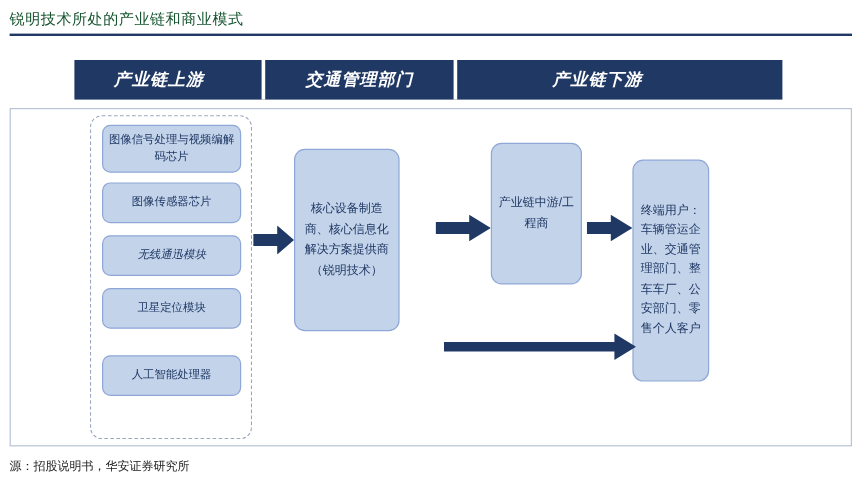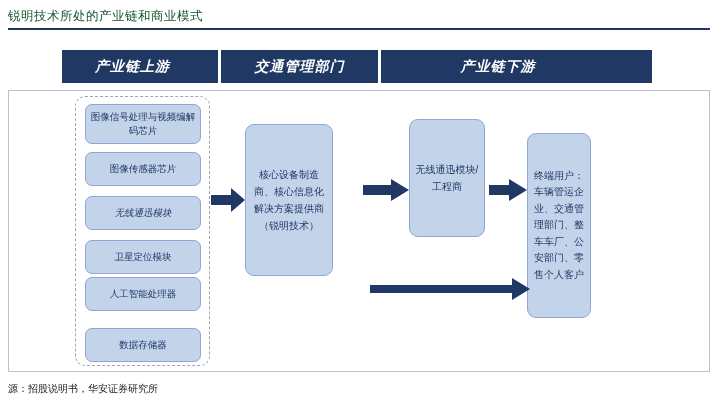--- a/index.html
+++ b/index.html
@@ -116,21 +116,21 @@
   .up-box {
     left: 85px;
     width: 116px;
     height: 34px;
     font-size: 9.5px;
   }
   .up-box.b0 { top: 104px; height: 40px; }
   .up-box.b1 { top: 152px; }
   .up-box.b2 { top: 196px; font-style: italic; }
   .up-box.b3 { top: 240px; }
-  .up-box.b4 { top: 277px; }
+  .up-box.b4 { top: 296px; }
   .up-box.b5 { top: 328px; }
 
   .mid-box {
     left: 245px;
     top: 124px;
     width: 88px;
     height: 152px;
     border-radius: 9px;
     font-size: 10px;
     line-height: 1.7;
@@ -189,24 +189,23 @@
 
   <div class="frame"></div>
 
   <div class="dashed-group"></div>
 
   <div class="box up-box b0">图像信号处理与视频编解码芯片</div>
   <div class="box up-box b1">图像传感器芯片</div>
   <div class="box up-box b2">无线通迅模块</div>
   <div class="box up-box b3">卫星定位模块</div>
   <div class="box up-box b4">人工智能处理器</div>
-  <div class="box up-box b5">数据存储器</div>
 
   <div class="box mid-box">核心设备制造商、核心信息化解决方案提供商（锐明技术）</div>
-  <div class="box integrator-box">无线通迅模块/工程商</div>
+  <div class="box integrator-box">产业链中游/工程商</div>
   <div class="box down-box">终端用户：车辆管运企业、交通管理部门、整车车厂、公安部门、零售个人客户</div>
 
   <div class="arrow arrow-a">
     <svg width="34" height="24" viewBox="0 0 34 24">
       <path d="M0 7 H20 V0 L34 12 L20 24 V17 H0 Z" fill="#1f3864"></path>
     </svg>
   </div>
 
   <div class="arrow arrow-b">
     <svg width="46" height="22" viewBox="0 0 46 22">

